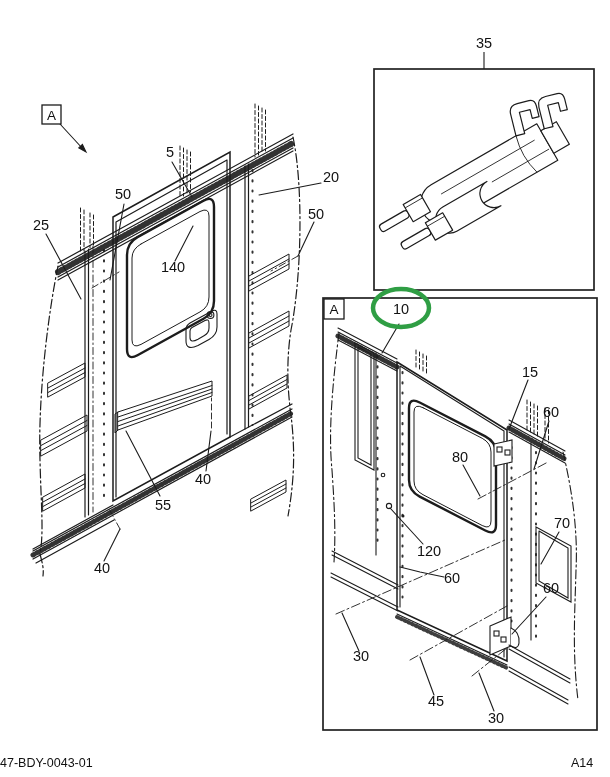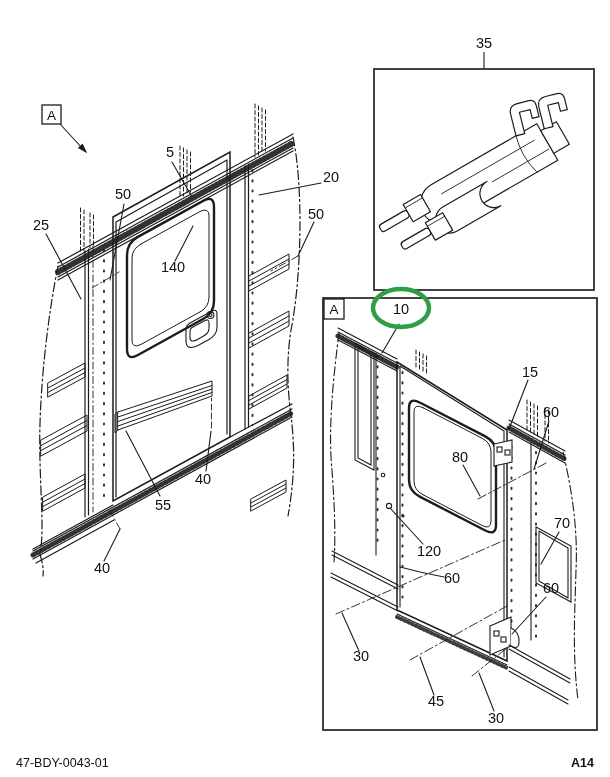--- a/index.html
+++ b/index.html
@@ -1,21 +1,21 @@
 <!DOCTYPE html>
 <html><head>
 <meta charset="utf-8">
 <style>
   html,body{margin:0;padding:0;background:#fff;}
   .canvas{position:relative;width:610px;height:777px;background:#fff;overflow:hidden;
           font-family:"Liberation Sans", sans-serif;}
   svg text{font-family:"Liberation Sans", sans-serif;fill:#111;}
   .footer-text{position:absolute;font-size:12.5px;color:#111;}
-  #footer-left{left:16px;top:756px;}
-  #footer-right{left:571px;top:756px;font-weight:bold;}
+  #footer-left{left:0;top:756px;}
+  #footer-right{left:571px;top:756px;}
 </style>
 </head>
 <body>
 
 <div class="canvas">
 <svg width="610" height="777" viewBox="0 0 610 777">
   <defs>
     <clipPath id="clipDetail">
           <rect x="324" y="299" width="272" height="430"></rect>
         </clipPath>

